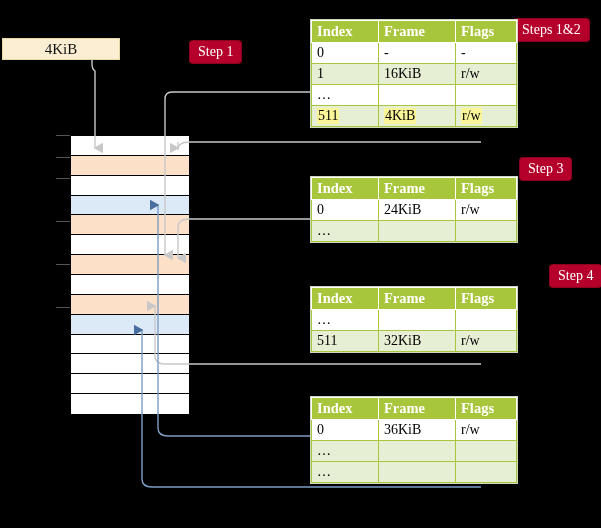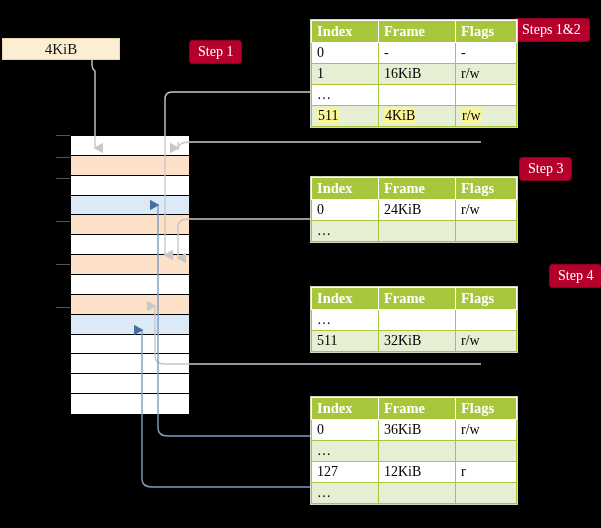--- a/index.html
+++ b/index.html
@@ -238,25 +238,20 @@
         <tr>
           <td class="col-index">0</td>
           <td class="col-frame">36KiB</td>
           <td class="col-flags">r/w</td>
         </tr>
         <tr class="alt">
           <td class="col-index">…</td>
           <td class="col-frame"></td>
           <td class="col-flags"></td>
         </tr>
-        <tr>
-          <td class="col-index">127</td>
-          <td class="col-frame">12KiB</td>
-          <td class="col-flags">r</td>
-        </tr>
         <tr class="alt">
           <td class="col-index">…</td>
           <td class="col-frame"></td>
           <td class="col-flags"></td>
         </tr>
       </tbody>
     </table>
 
 </div>
 

